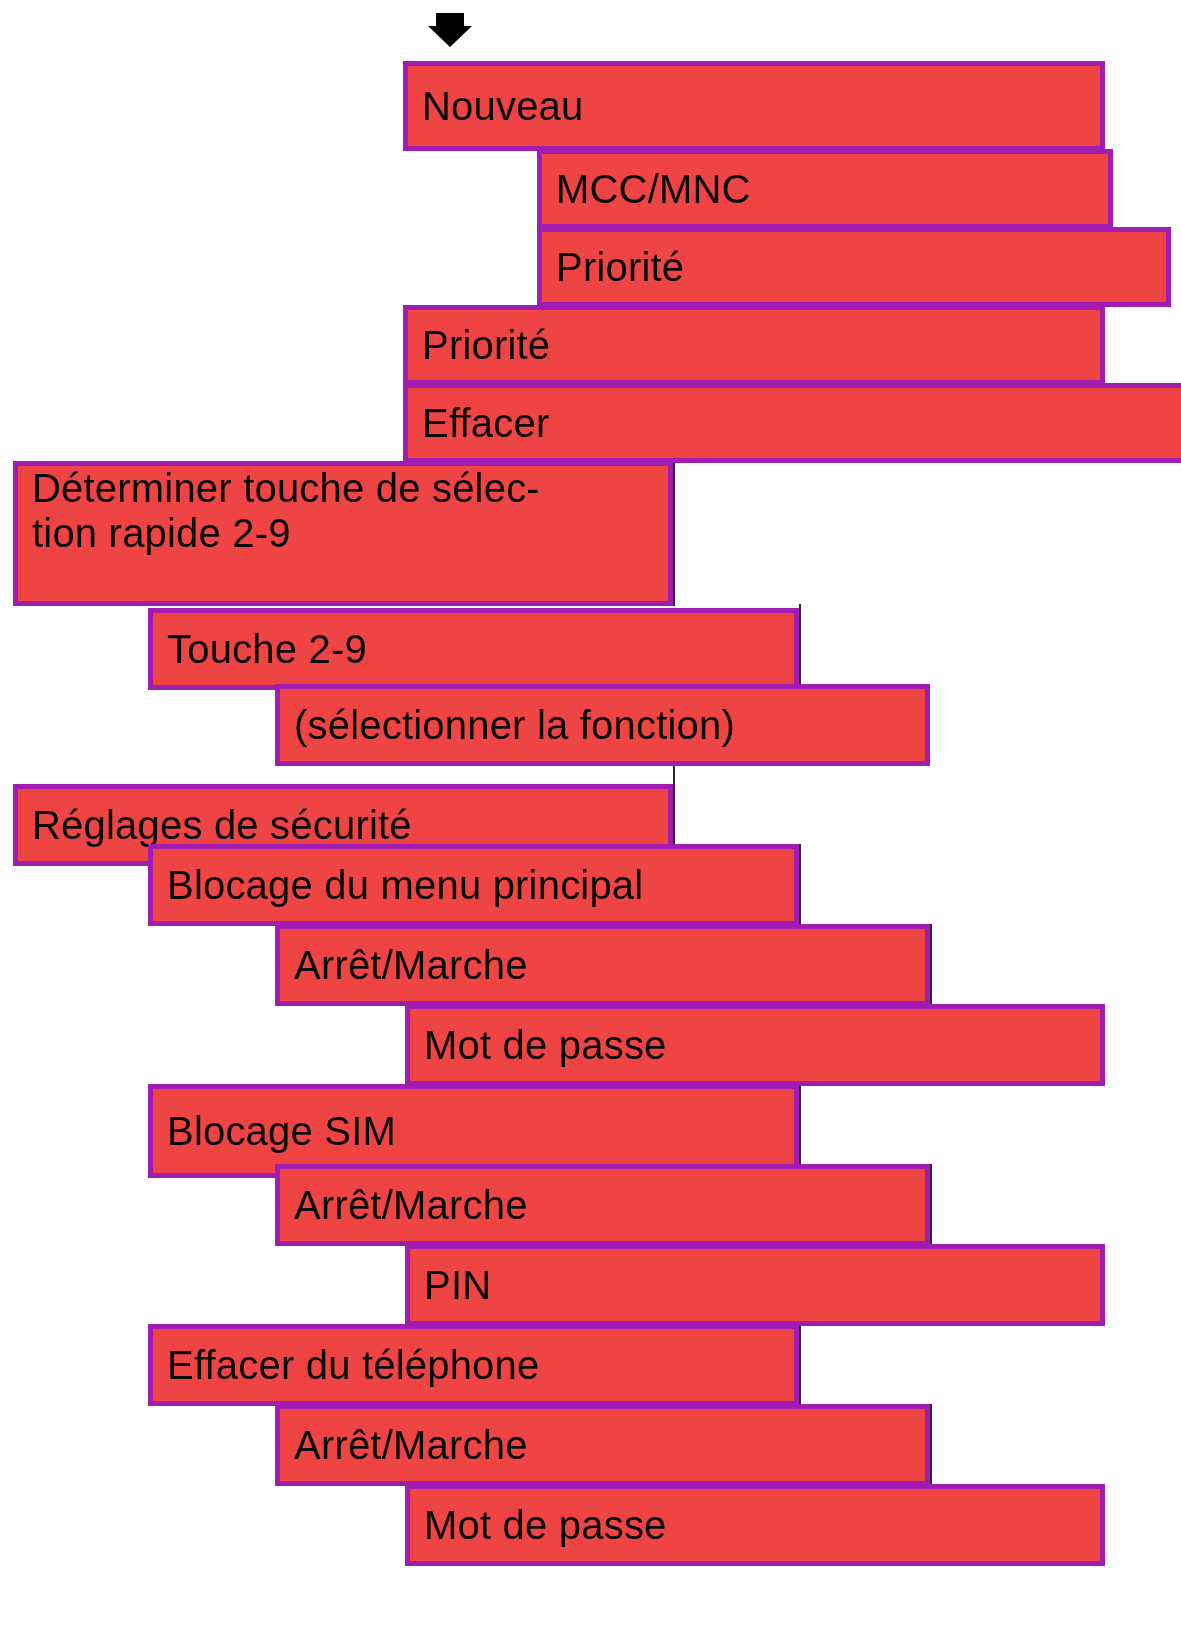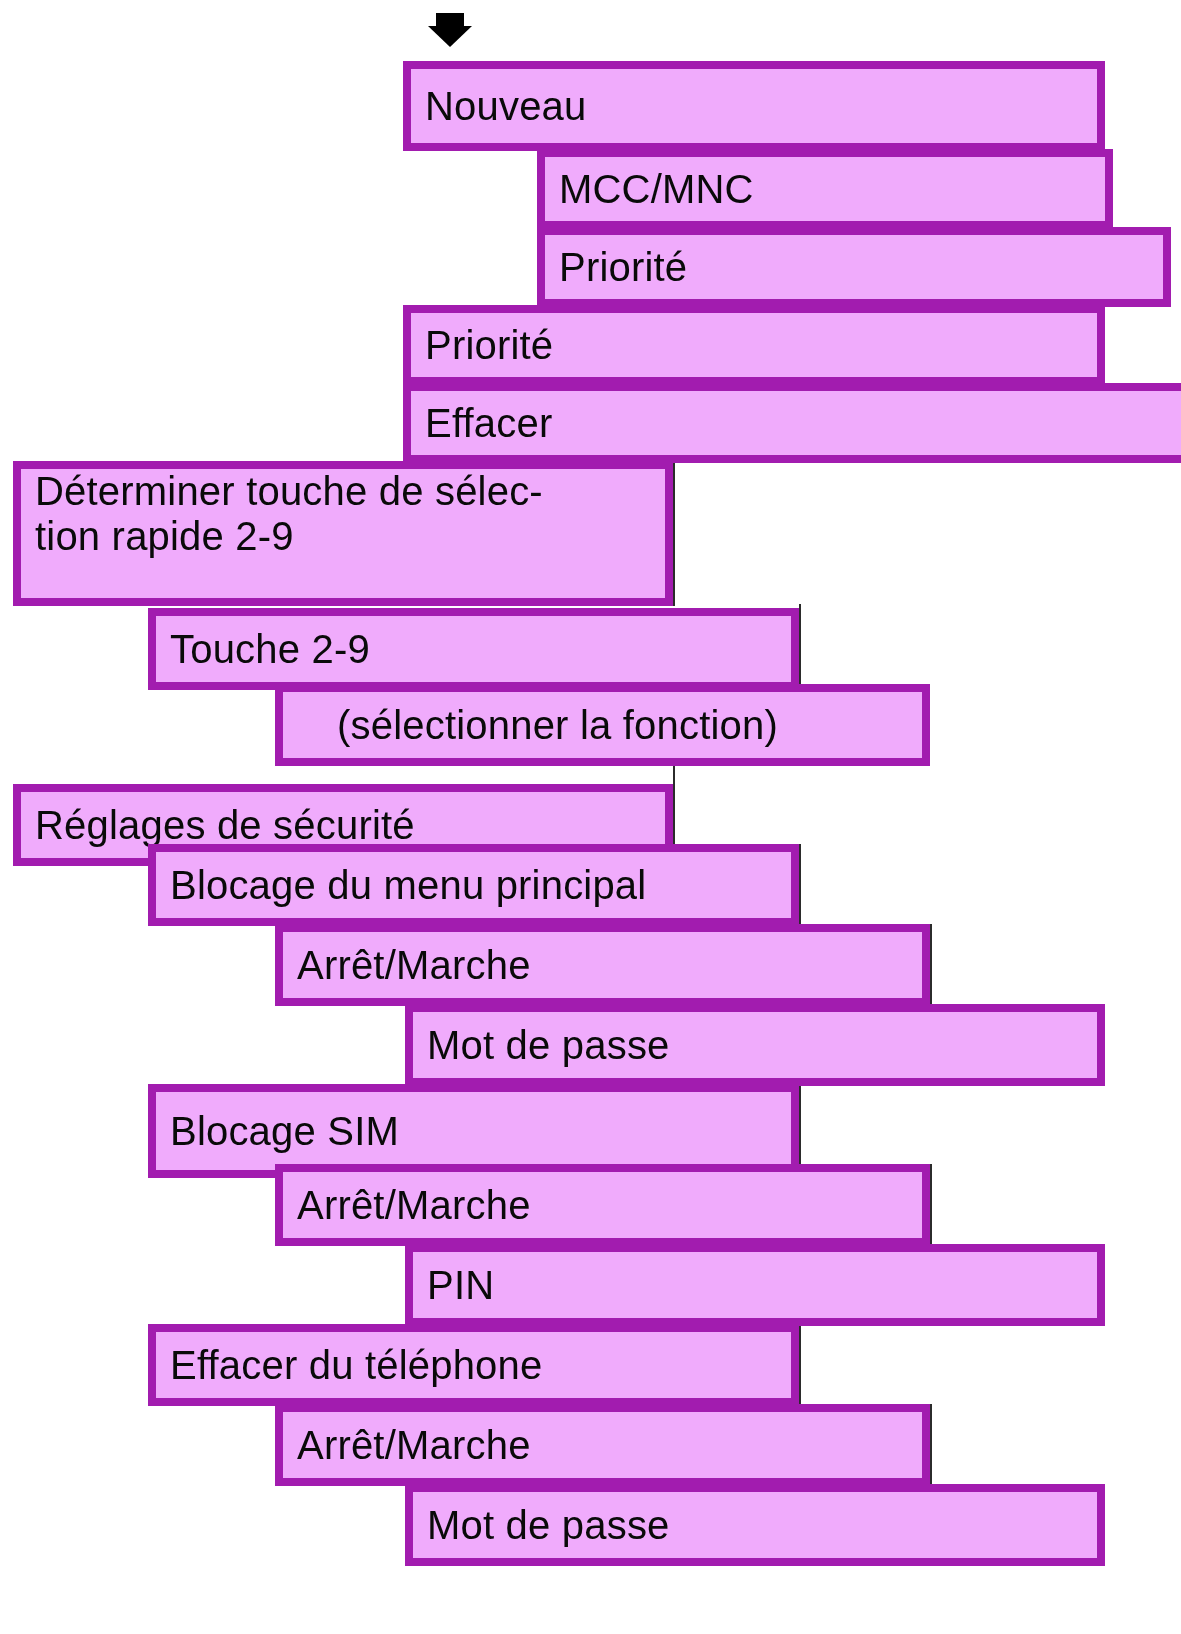--- a/index.html
+++ b/index.html
@@ -41,22 +41,22 @@
     width: 0;
     height: 0;
     border-left: 22px solid transparent;
     border-right: 22px solid transparent;
     border-top: 21px solid #000000;
   }
   
   .node {
     position: absolute;
     box-sizing: border-box;
-    background: #f0abfc;
-    border: 8px solid #a21caf;
+    background: #ef4444;
+    border: 5px solid #a21caf;
     display: flex;
     align-items: center;
     z-index: 2;
   }
   .node .label {
     display: block;
     padding-left: 14px;
     padding-right: 10px;
     font-size: 40px;
     line-height: 1.12;
@@ -121,21 +121,21 @@
       <div class="node" style="left: 403px; top: 383px; width: 790px; height: 80px;">
         <span class="label">Effacer</span>
       </div>
       <div class="node two-line" style="left: 13px; top: 461px; width: 660px; height: 145px;">
         <span class="label">Déterminer touche de sélec-
 tion rapide 2-9</span>
       </div>
       <div class="node" style="left: 148px; top: 608px; width: 651px; height: 82px;">
         <span class="label">Touche 2-9</span>
       </div>
-      <div class="node" style="left: 275px; top: 684px; width: 655px; height: 82px; padding-left: 40px;">
+      <div class="node" style="left: 275px; top: 684px; width: 655px; height: 82px;">
         <span class="label">(sélectionner la fonction)</span>
       </div>
       <div class="node" style="left: 13px; top: 764px; width: 660px; height: 82px; margin-top: 20px;">
         <span class="label">Réglages de sécurité</span>
       </div>
       <div class="node" style="left: 148px; top: 844px; width: 651px; height: 82px;">
         <span class="label">Blocage du menu principal</span>
       </div>
       <div class="node" style="left: 275px; top: 924px; width: 655px; height: 82px;">
         <span class="label">Arrêt/Marche</span>

